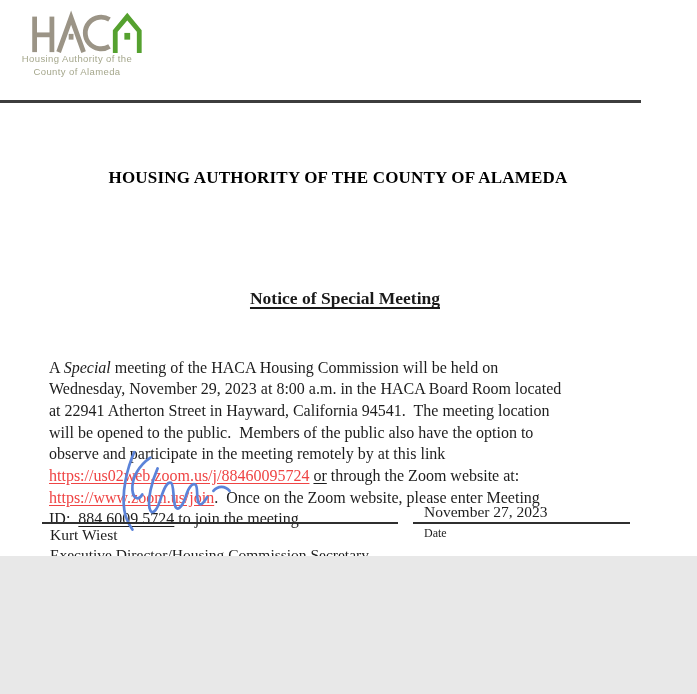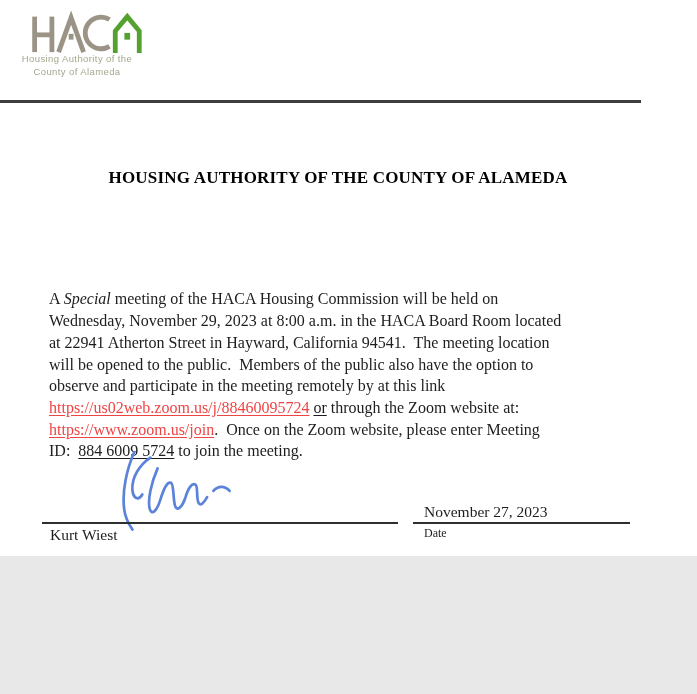--- a/index.html
+++ b/index.html
@@ -101,31 +101,33 @@
   <div class="address">
   </div>
 
   <div class="rule"></div>
 
   <div class="doc-title">
     <div>HOUSING AUTHORITY OF THE COUNTY OF ALAMEDA</div>
   </div>
 
   <div class="notice">
+    <div class="notice-heading">Notice of Special Meeting</div>
     <div class="notice-body"><span>A </span><span class="em">Special</span><span> meeting of the HACA Housing Commission will be held on</span><br><span>Wednesday, November 29, 2023 at 8:00 a.m. in the HACA Board Room located</span><br><span>at 22941 Atherton Street in Hayward, California 94541.  The meeting location</span><br><span>will be opened to the public.  Members of the public also have the option to</span><br><span>observe and participate in the meeting remotely by at this link</span><br><a class="doclink">https://us02web.zoom.us/j/88460095724</a><span> </span><span class="ulined">or</span><span> through the Zoom website at:</span><br><a class="doclink">https://www.zoom.us/join</a><span>.  Once on the Zoom website, please enter Meeting</span><br><span>ID:  </span><span class="ulined">884 6009 5724</span><span> to join the meeting.</span></div>
   </div>
 
   <svg class="sig-svg" viewBox="0 0 150 100" width="135" height="90" role="img" aria-label="signature">
     <g stroke="#5b83d9" stroke-width="3" fill="none" stroke-linecap="round">
       <path d="M38,8 C30,26 24,52 27,72 C28,80 32,88 36,94"></path>
       <path d="M56,14 C44,22 35,36 36,50 C37,60 43,62 47,55"></path>
       <path d="M64,26 C57,42 53,60 55,70 C57,79 63,74 67,61 C71,48 75,40 79,42 C82,44 81,56 83,66 C85,75 91,70 95,58 C98,48 102,42 106,44 C109,46 107,56 109,63 C111,69 115,65 119,58"></path>
       <path d="M126,51 C131,45 139,45 144,51"></path>
     </g>
   </svg>
   <div class="sig-line"></div>
   <div class="sig-name">Kurt Wiest</div>
+  <div class="sig-role">Executive Director/Housing Commission Secretary</div>
 
   <div class="date-value">November 27, 2023</div>
   <div class="date-line"></div>
   <div class="date-label">Date</div>
 
 </div>
 
 </body></html>

